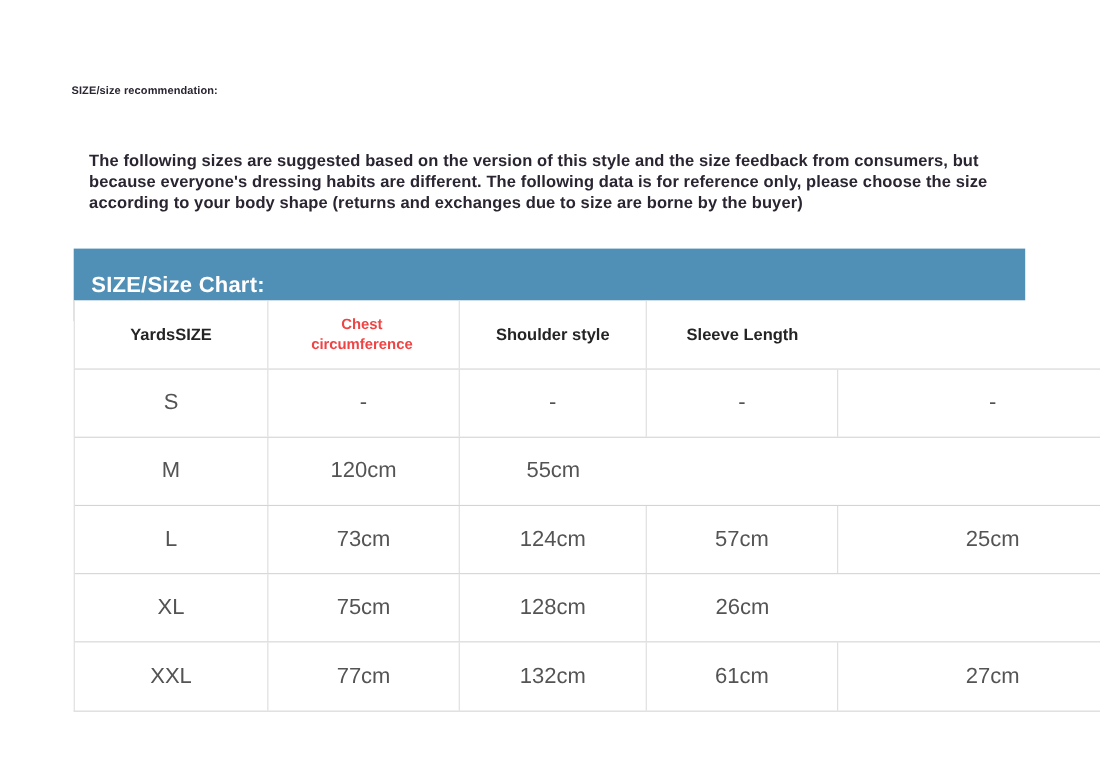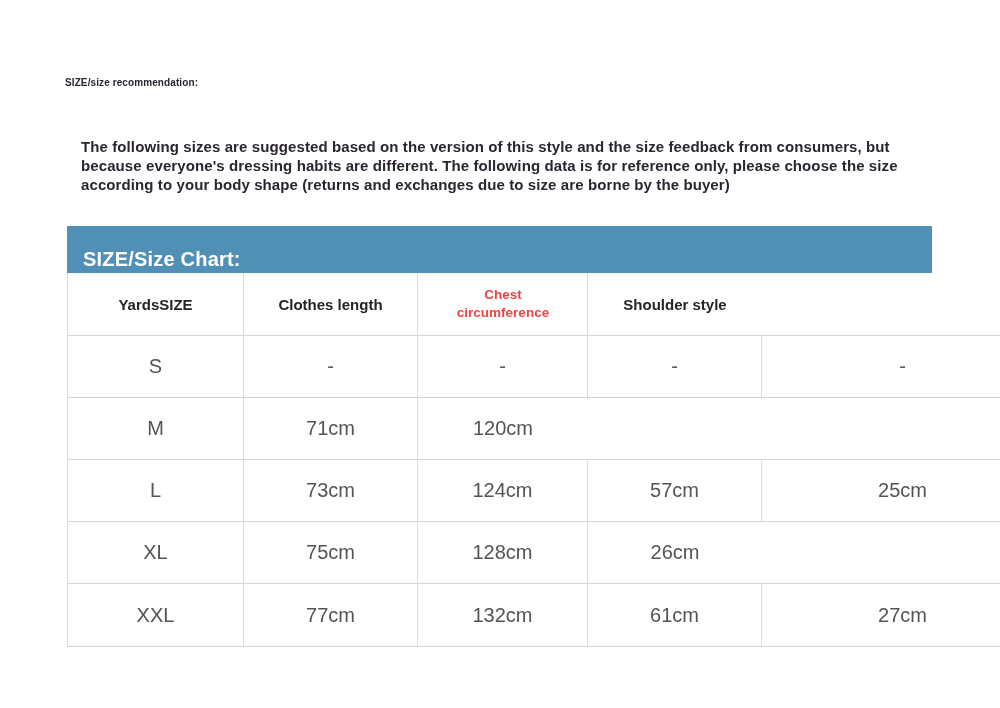--- a/index.html
+++ b/index.html
@@ -119,39 +119,39 @@
   <p class="intro-desc">The following sizes are suggested based on the version of this style and the size feedback from consumers, but because everyone's dressing habits are different. The following data is for reference only, please choose the size according to your body shape (returns and exchanges due to size are borne by the buyer)</p>
 
   <div class="chart-title-bar">
     <span class="bar-title">SIZE/Size Chart:</span>
   </div>
 
   <div class="size-table">
 
     <div class="t-row header-row">
       <div class="t-cell">YardsSIZE</div>
-      <div class="t-cell">Clothes length</div>
       <div class="t-cell wrap-cell">
         <span class="wrap-label">Chest circumference</span>
       </div>
       <div class="t-cell">Shoulder style</div>
+      <div class="t-cell">Sleeve Length</div>
     </div>
 
     <div class="t-row data-row">
       <div class="t-cell">S</div>
       <div class="t-cell">-</div>
       <div class="t-cell">-</div>
       <div class="t-cell">-</div>
       <div class="t-cell">-</div>
     </div>
 
     <div class="t-row data-row">
       <div class="t-cell">M</div>
-      <div class="t-cell">71cm</div>
       <div class="t-cell">120cm</div>
+      <div class="t-cell">55cm</div>
     </div>
 
     <div class="t-row data-row">
       <div class="t-cell">L</div>
       <div class="t-cell">73cm</div>
       <div class="t-cell">124cm</div>
       <div class="t-cell">57cm</div>
       <div class="t-cell">25cm</div>
     </div>
 

